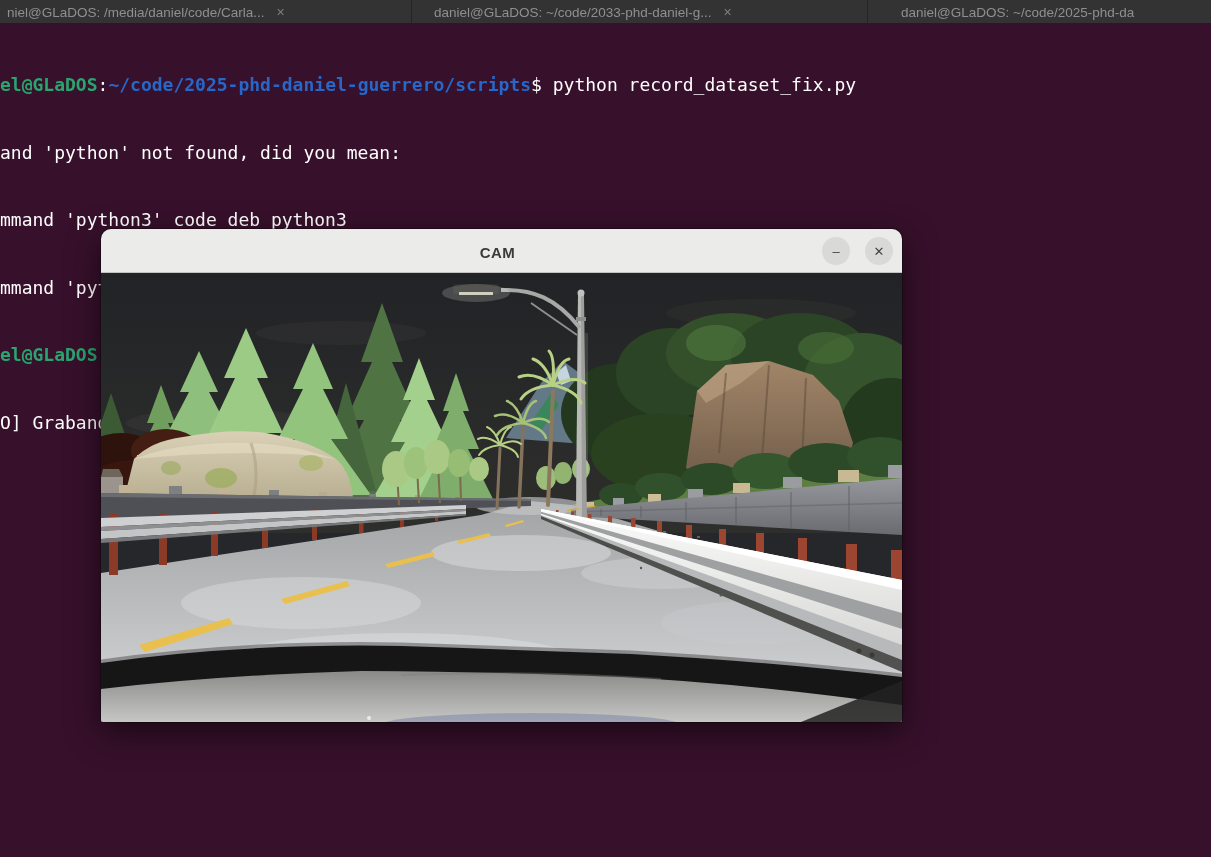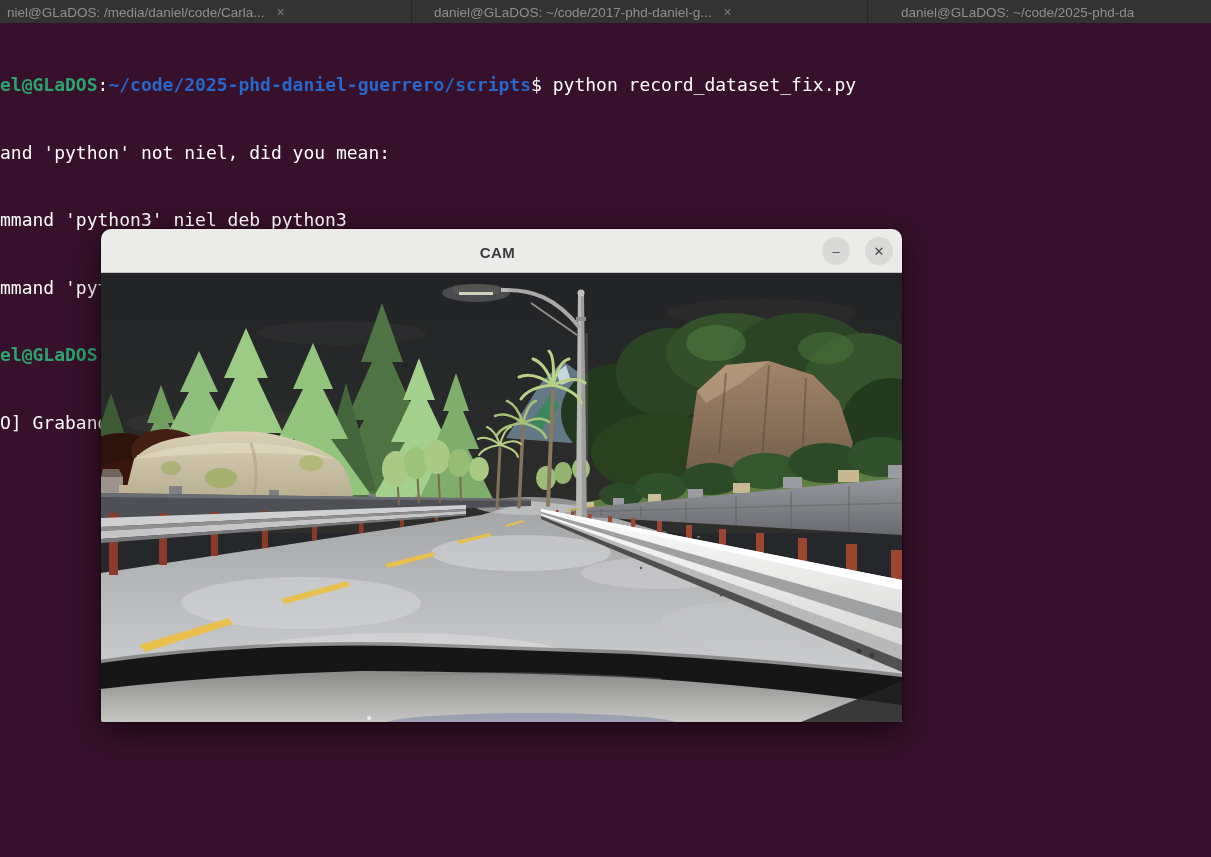--- a/index.html
+++ b/index.html
@@ -50,32 +50,32 @@
 <body>
 
 <div class="stage">
 
   <div class="tabbar">
     <div class="tab tab1">
       <span class="tab-label">niel@GLaDOS: /media/daniel/code/Carla...</span>
       <span class="tab-close">×</span>
     </div>
     <div class="tab tab2">
-      <span class="tab-label">daniel@GLaDOS: ~/code/2017-phd-daniel-g...</span>
+      <span class="tab-label">daniel@GLaDOS: ~/code/2033-phd-daniel-g...</span>
       <span class="tab-close">×</span>
     </div>
     <div class="tab tab3">
       <span class="tab-label">daniel@GLaDOS: ~/code/2025-phd-da</span>
     </div>
   </div>
 
   <div class="terminal">
     <div><span class="t-user">el@GLaDOS</span><span class="t-plain">:</span><span class="t-path">~/code/2025-phd-daniel-guerrero/scripts</span><span class="t-plain">$ python record_dataset_fix.py</span></div>
-    <div class="t-plain">and 'python' not niel, did you mean:</div>
-    <div class="t-plain">mmand 'python3' niel deb python3</div>
+    <div class="t-plain">and 'python' not found, did you mean:</div>
+    <div class="t-plain">mmand 'python3' code deb python3</div>
     <div class="t-plain">mmand 'python' from deb python-is-python3</div>
     <div><span class="t-user">el@GLaDOS</span><span class="t-plain">:</span><span class="t-path">~/code/2025-phd-daniel-guerrero/scripts</span><span class="t-plain">$ python3 record_dataset_fix.py</span></div>
     <div class="t-plain">O] Grabando por ~1200 s a 20 FPS (JPG q=80)…</div>
   </div>
 
   <div class="cam-window">
     <div class="cam-titlebar">
       <div class="cam-title">CAM</div>
       <div class="winbtn btn-min">–</div>
       <div class="winbtn btn-close">✕</div>

